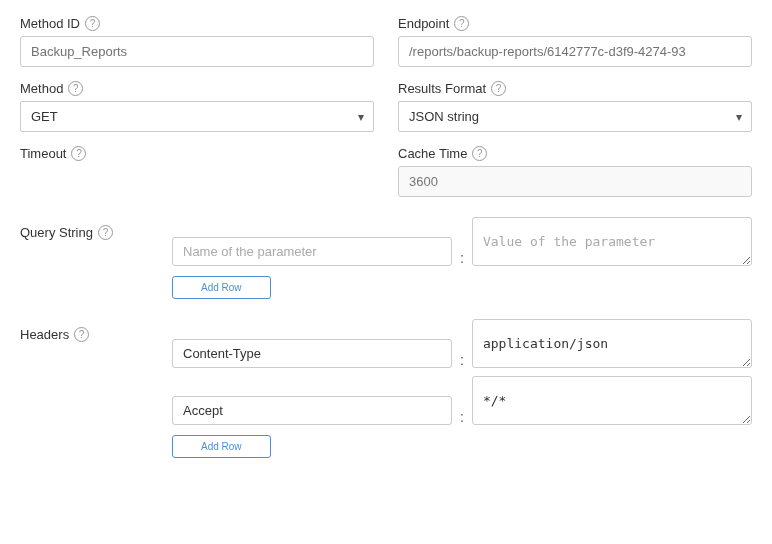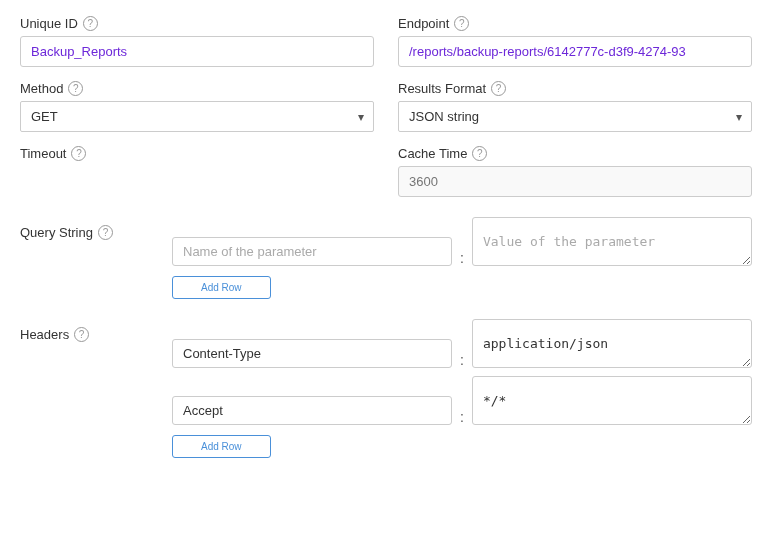--- a/index.html
+++ b/index.html
@@ -40,21 +40,21 @@
       font-size: 10px;
       cursor: pointer;
       font-style: normal;
     }
     .form-input {
       width: 100%;
       padding: 7px 10px;
       border: 1px solid #ccc;
       border-radius: 3px;
       font-size: 13px;
-      color: #6d28d9;
+      color: #737373;
       outline: none;
       background: #fff;
     }
     .form-input.disabled-input {
       background: #f9f9f9;
       color: #999;
     }
     .form-select-wrapper {
       position: relative;
     }
@@ -147,21 +147,21 @@
       margin-top: 2px;
     }
   </style>
 </head>
 <body>
 
 <div class="form-grid">
 
   <div class="field-group">
     <label class="field-label">
-      <span>Unique ID</span>
+      <span>Method ID</span>
       <span class="help-icon">?</span>
     </label>
     <input class="form-input" type="text" value="Backup_Reports" style="">
   </div>
 
   <div class="field-group">
     <label class="field-label">
       <span>Endpoint</span>
       <span class="help-icon">?</span>
     </label>

